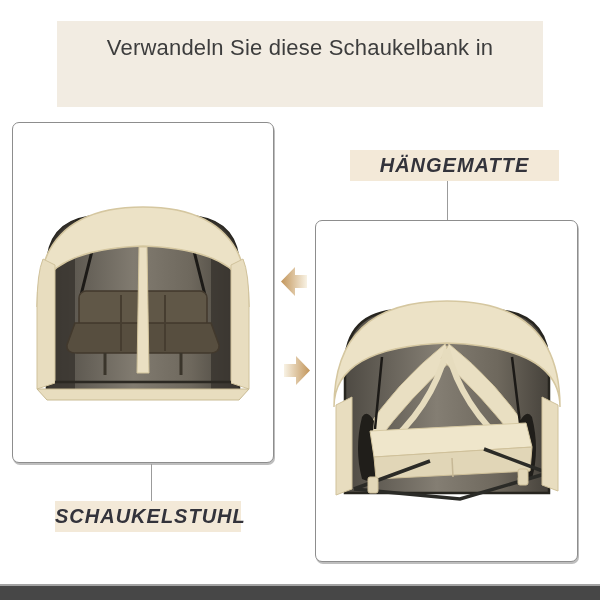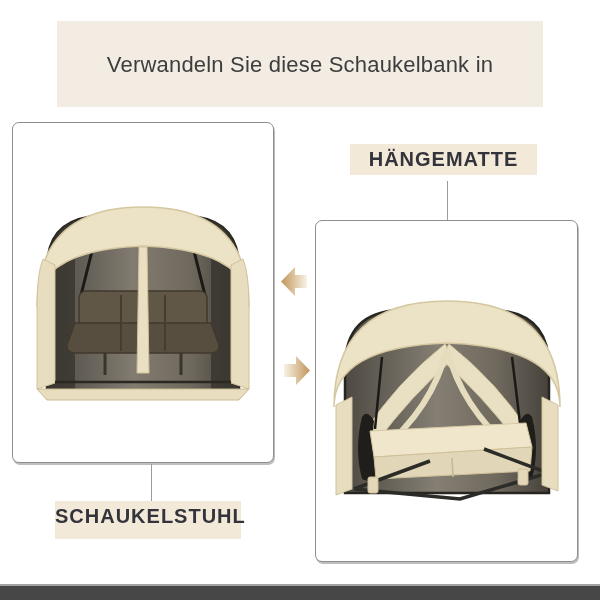--- a/index.html
+++ b/index.html
@@ -9,43 +9,43 @@
     font-family:"Liberation Sans", sans-serif;
     overflow:hidden;
   }
   .stage { position:relative; width:600px; height:600px; background:#ffffff; }
 
   
   .heading-banner {
     position:absolute; left:57px; top:21px; width:486px; height:86px;
     background:#f2ece2; color:#3d3d3d;
     text-align:center; font-size:22px; line-height:31px; font-weight:400;
-    padding-top:28px; letter-spacing:0.2px;
+    padding-top:11px; letter-spacing:0.2px;
   }
 
   
   .panel {
     position:absolute; background:#ffffff;
     border:1px solid #8d8d8d; border-radius:7px;
     box-shadow:1px 2px 0 rgba(110,110,110,0.45);
   }
   .panel-swing   { left:12px;  top:122px; width:262px; height:341px; }
   .panel-hammock { left:315px; top:220px; width:263px; height:342px; }
   .illus { position:absolute; display:block; }
   .illus-swing   { left:20px; top:80px; }
   .illus-hammock { left:14px; top:76px; }
 
   
   .tag {
     position:absolute; background:#f3e9d8; color:#33333b;
     font-weight:700; font-size:20px; letter-spacing:1px;
     line-height:31px; text-align:center; white-space:nowrap;
   }
-  .tag-hammock { left:350px; top:144px; width:187px; height:31px; }
-  .tag-swing   { left:55px;  top:501px; width:186px; height:38px; }
+  .tag-hammock { left:350px; top:150px; width:209px; height:31px;font-style:italic; }
+  .tag-swing   { left:55px;  top:501px; width:186px; height:31px;font-style:italic; }
 
   
   .connector { position:absolute; width:1px; background:#9b9b9b; }
   .connector-hammock { left:447px; top:181px; height:39px; }
   .connector-swing   { left:151px; top:464px; height:37px; }
 
   
   .arrow { position:absolute; }
   .arrow-left  { left:281px; top:265px; }
   .arrow-right { left:284px; top:354px; }

